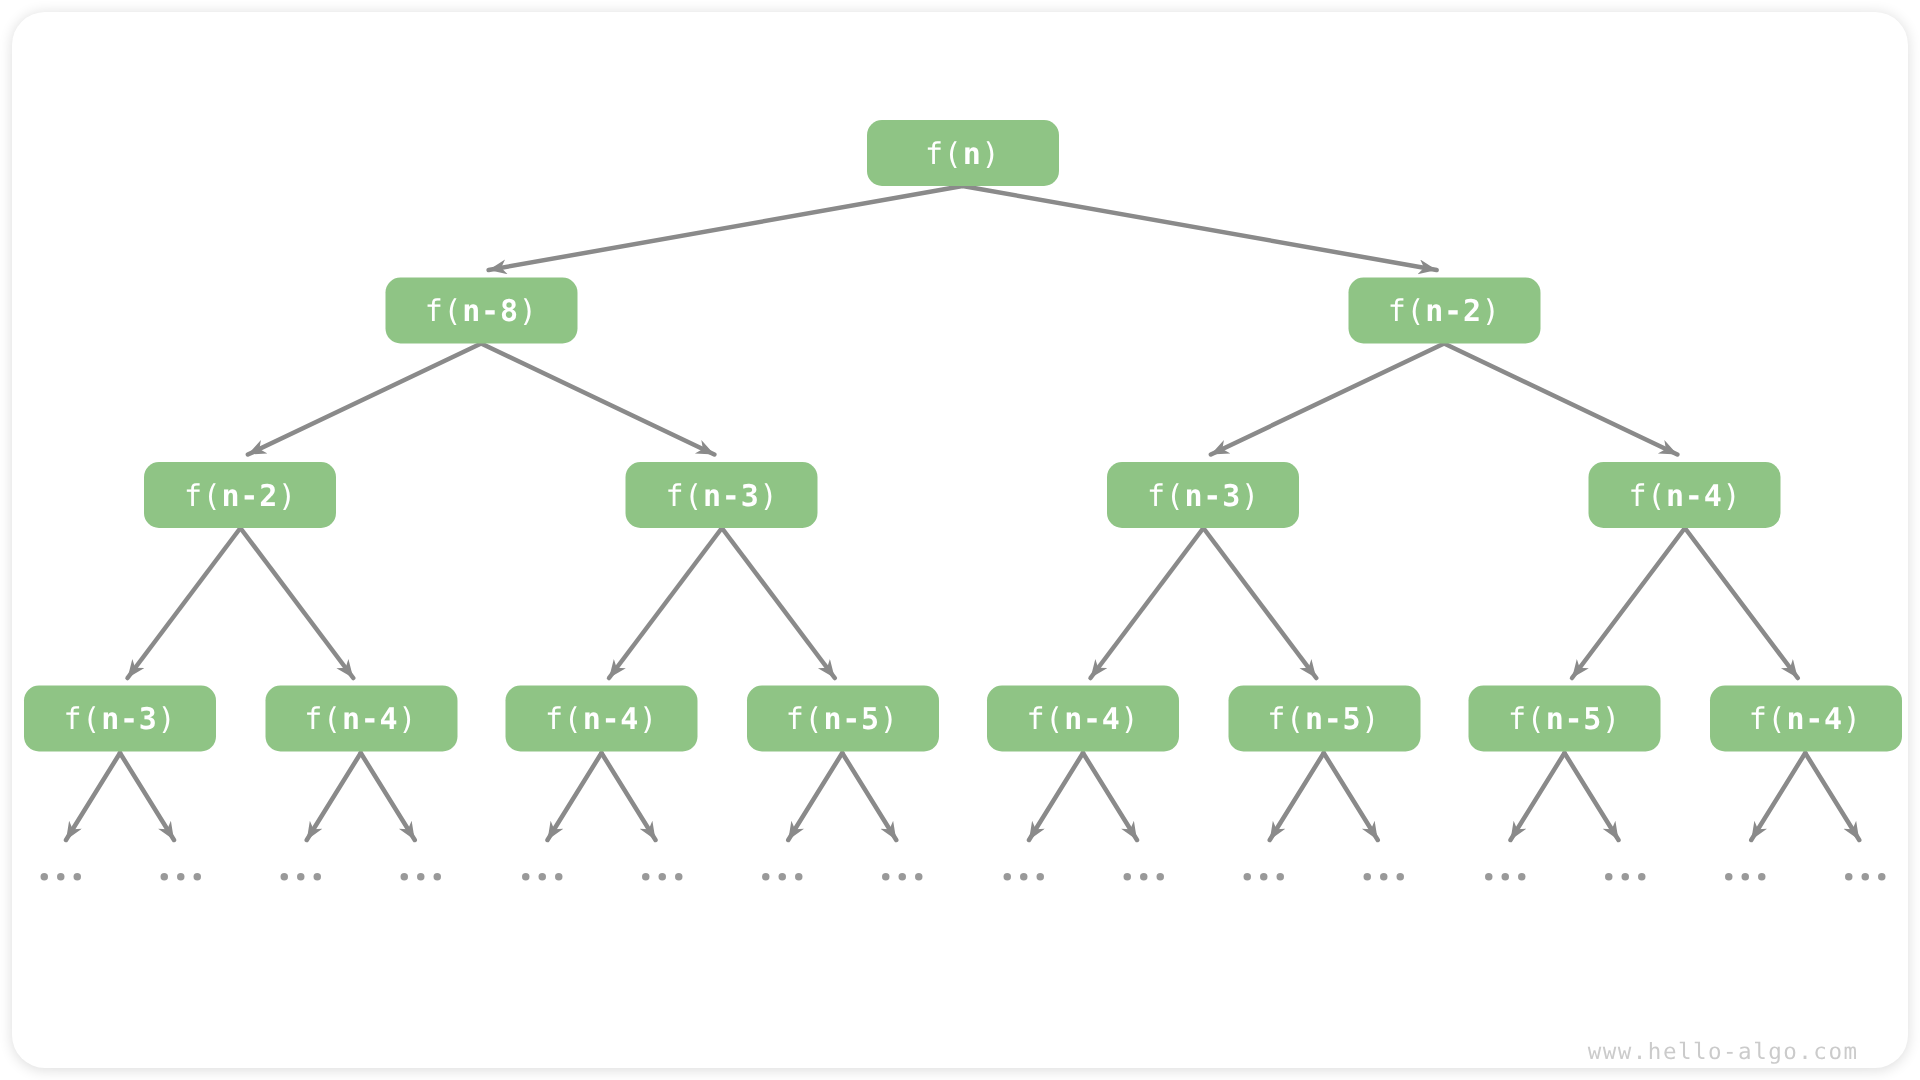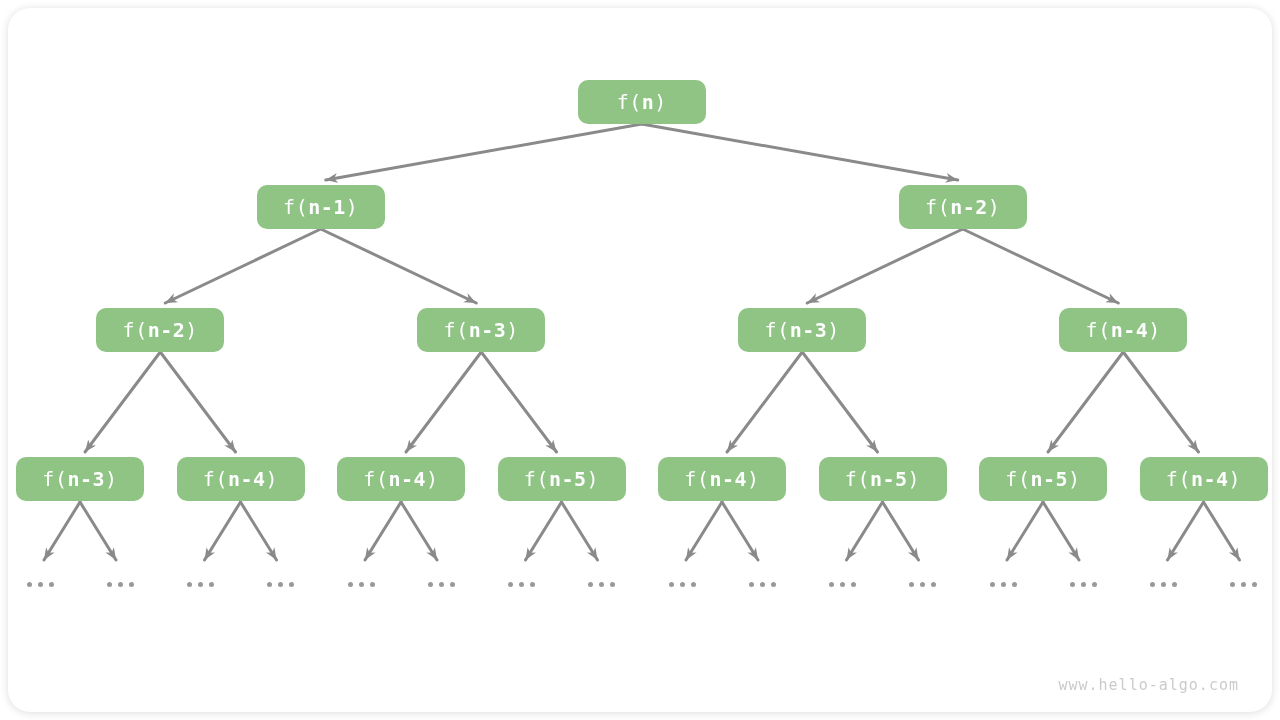--- a/index.html
+++ b/index.html
@@ -51,21 +51,21 @@
     gap: 6px;
   }
   .dots i {
     display: block;
     width: 5px; height: 5px;
     border-radius: 50%;
   }
   .watermark {
     position: absolute;
     right: 41px;
-    bottom: 26px;
+    bottom: 10px;
     font-size: 15px;
     letter-spacing: 1px;
   }
 </style>
 </head>
 <body>
 
 <div class="stage">
   <div class="card"></div>
   <svg id="edges" viewBox="0 0 1280 720">
@@ -106,21 +106,21 @@
       <line x1="1203.5" y1="502" x2="1239.5" y2="560" stroke="#8A8A8A" stroke-width="3" stroke-linecap="round" marker-end="url(#ah)"></line>
     </svg>
   <div id="nodes">
       <div class="node" style="left: 577.75px; top: 80px; background: rgb(143, 196, 133); color: rgb(255, 255, 255);">
         <span>f(</span>
         <b class="arg">n</b>
         <span>)</span>
       </div>
       <div class="node" style="left: 256.75px; top: 185px; background: rgb(143, 196, 133); color: rgb(255, 255, 255);">
         <span>f(</span>
-        <b class="arg">n-1</b>
+        <b class="arg">n-8</b>
         <span>)</span>
       </div>
       <div class="node" style="left: 898.75px; top: 185px; background: rgb(143, 196, 133); color: rgb(255, 255, 255);">
         <span>f(</span>
         <b class="arg">n-2</b>
         <span>)</span>
       </div>
       <div class="node" style="left: 96.25px; top: 308px; background: rgb(143, 196, 133); color: rgb(255, 255, 255);">
         <span>f(</span>
         <b class="arg">n-2</b>

